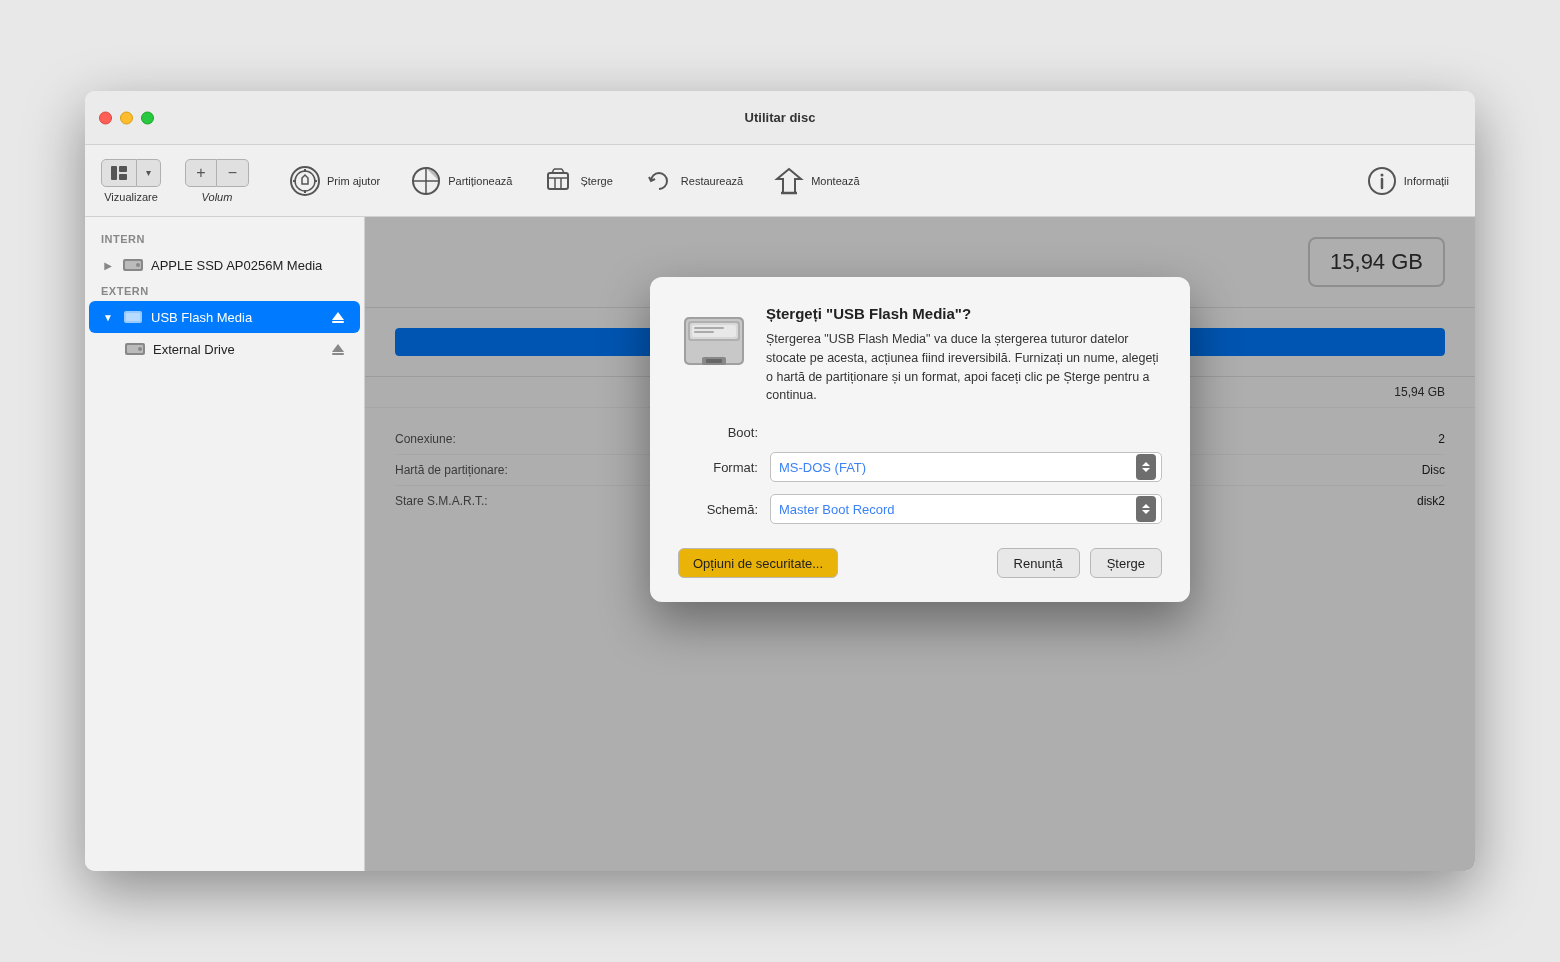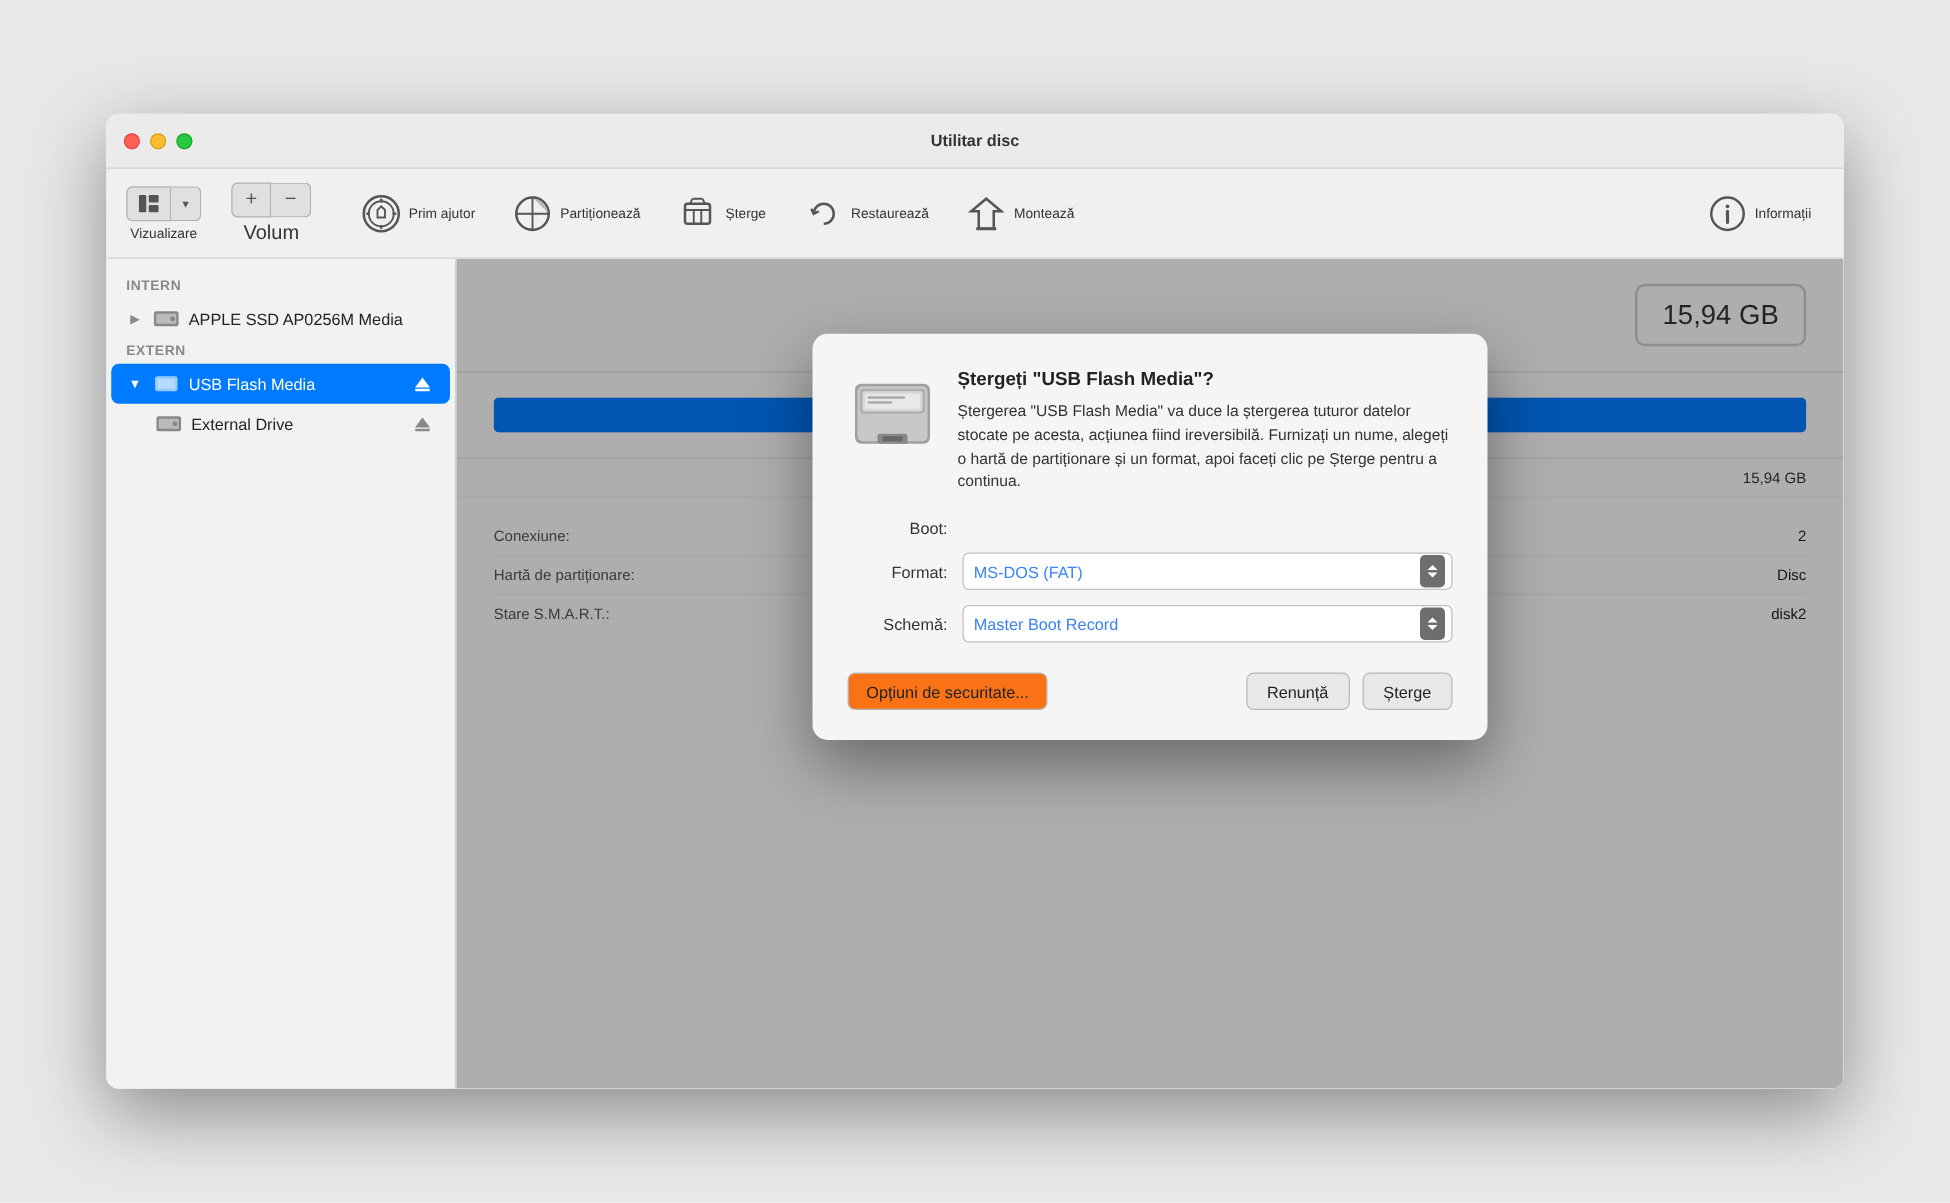--- a/index.html
+++ b/index.html
@@ -22,21 +22,21 @@
       border-radius: 10px;
       box-shadow: 0 20px 60px rgba(0,0,0,0.4);
       display: flex;
       flex-direction: column;
       overflow: hidden;
       position: relative;
     }
 
     
     .titlebar {
-      height: 44px;
+      height: 54px;
       background: #ebebeb;
       border-bottom: 1px solid #d0d0d0;
       display: flex;
       align-items: center;
       justify-content: center;
       position: relative;
       flex-shrink: 0;
     }
 
     .titlebar-title {
@@ -457,21 +457,21 @@
     .dialog-buttons {
       display: flex;
       align-items: center;
       gap: 10px;
       margin-top: 4px;
     }
 
     .btn-security {
       height: 30px;
       padding: 0 14px;
-      background: #f97316;
+      background: #eab308;
       border: 1px solid #b8b8b8;
       border-radius: 6px;
       font-size: 13px;
       color: #222;
       cursor: pointer;
     }
 
     .btn-spacer { flex: 1; }
 
     .btn-cancel {
@@ -497,23 +497,24 @@
       font-weight: 500;
     }
 
     .view-label {
       font-size: 11px;
       color: #333;
       margin-top: 4px;
     }
 
     .volum-label {
-      font-size: 16px;
+      font-size: 11px;
       color: #333;
       margin-top: 4px;
+      font-style: italic;
     }
   </style>
 </head>
 <body>
 
 <div class="window">
 
   <div class="titlebar">
     <div class="traffic-lights">
       <div class="traffic-light tl-close"></div>

